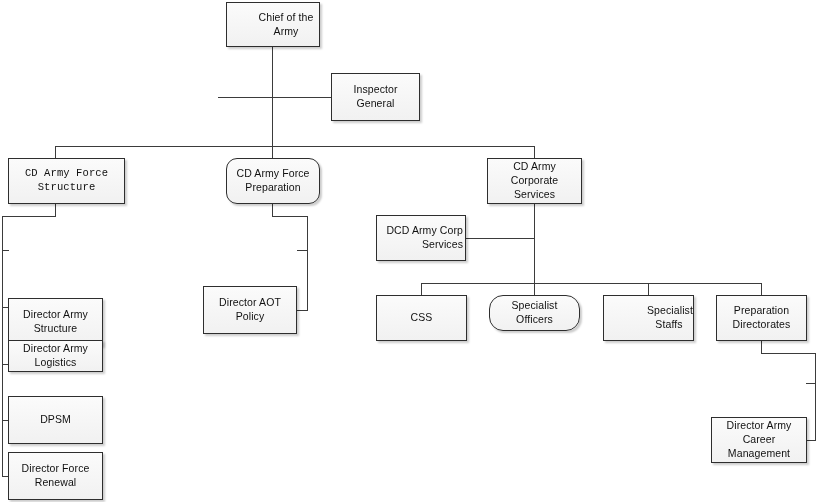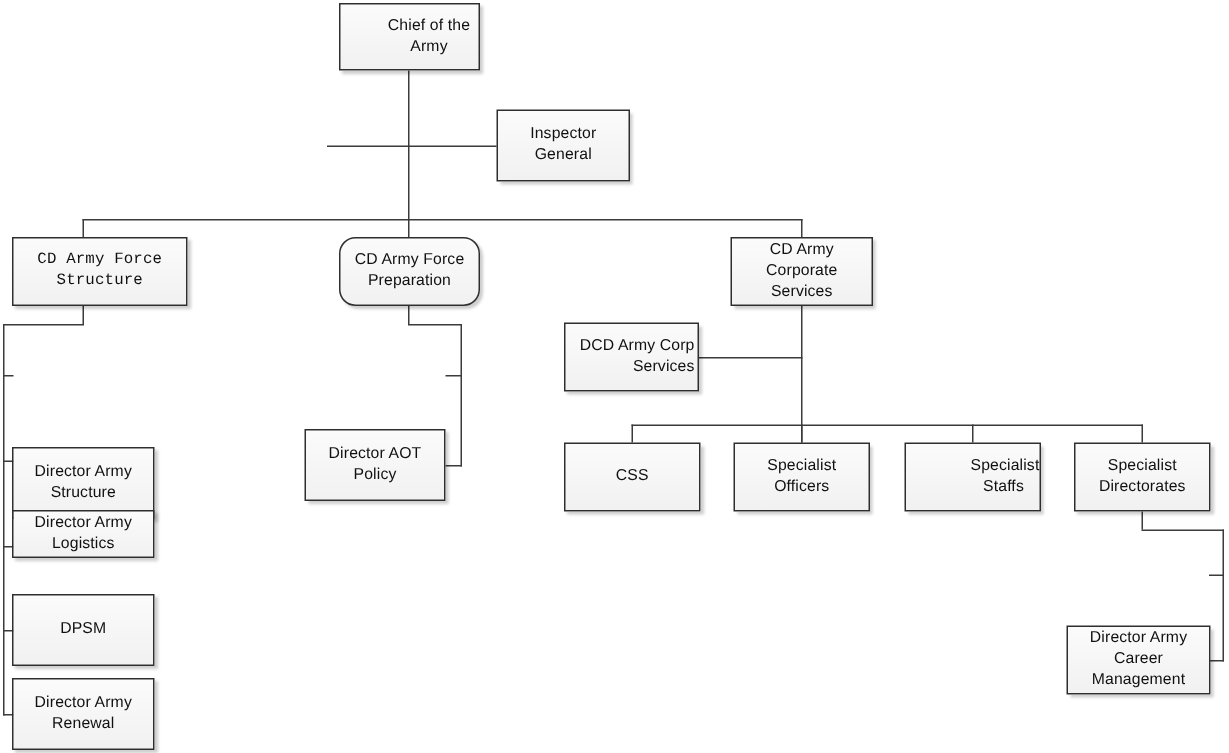--- a/index.html
+++ b/index.html
@@ -103,36 +103,36 @@
     <div class="node" style="left: 8px; top: 298px; width: 95px; height: 48px;">
       <span>Director Army Structure</span>
     </div>
     <div class="node" style="left: 8px; top: 340px; width: 95px; height: 32px;">
       <span>Director Army Logistics</span>
     </div>
     <div class="node" style="left: 8px; top: 396px; width: 95px; height: 48px;">
       <span>DPSM</span>
     </div>
     <div class="node" style="left: 8px; top: 452px; width: 95px; height: 48px;">
-      <span>Director Army Renewal</span>
+      <span>Director Force Renewal</span>
     </div>
     <div class="node" style="left: 203px; top: 286px; width: 94px; height: 48px;">
       <span>Director AOT Policy</span>
     </div>
     <div class="node" style="left: 376px; top: 215px; width: 90px; height: 46px; text-align: right;">
       <span>DCD Army Corp Services</span>
     </div>
     <div class="node" style="left: 376px; top: 295px; width: 91px; height: 46px;">
       <span>CSS</span>
     </div>
-    <div class="node" style="left: 489px; top: 295px; width: 91px; height: 46px;">
+    <div class="node" style="left: 489px; top: 295px; width: 91px; height: 36px; border-radius: 14px;">
       <span>Specialist Officers</span>
     </div>
     <div class="node" style="left: 603px; top: 295px; width: 91px; height: 46px; padding-left: 43px;">
       <span>Specialist Staffs</span>
     </div>
     <div class="node" style="left: 716px; top: 295px; width: 91px; height: 46px;">
-      <span>Specialist Directorates</span>
+      <span>Preparation Directorates</span>
     </div>
     <div class="node" style="left: 711px; top: 417px; width: 96px; height: 46px;">
       <span>Director Army Career Management</span>
     </div>
   </div>
 
 </body></html>

